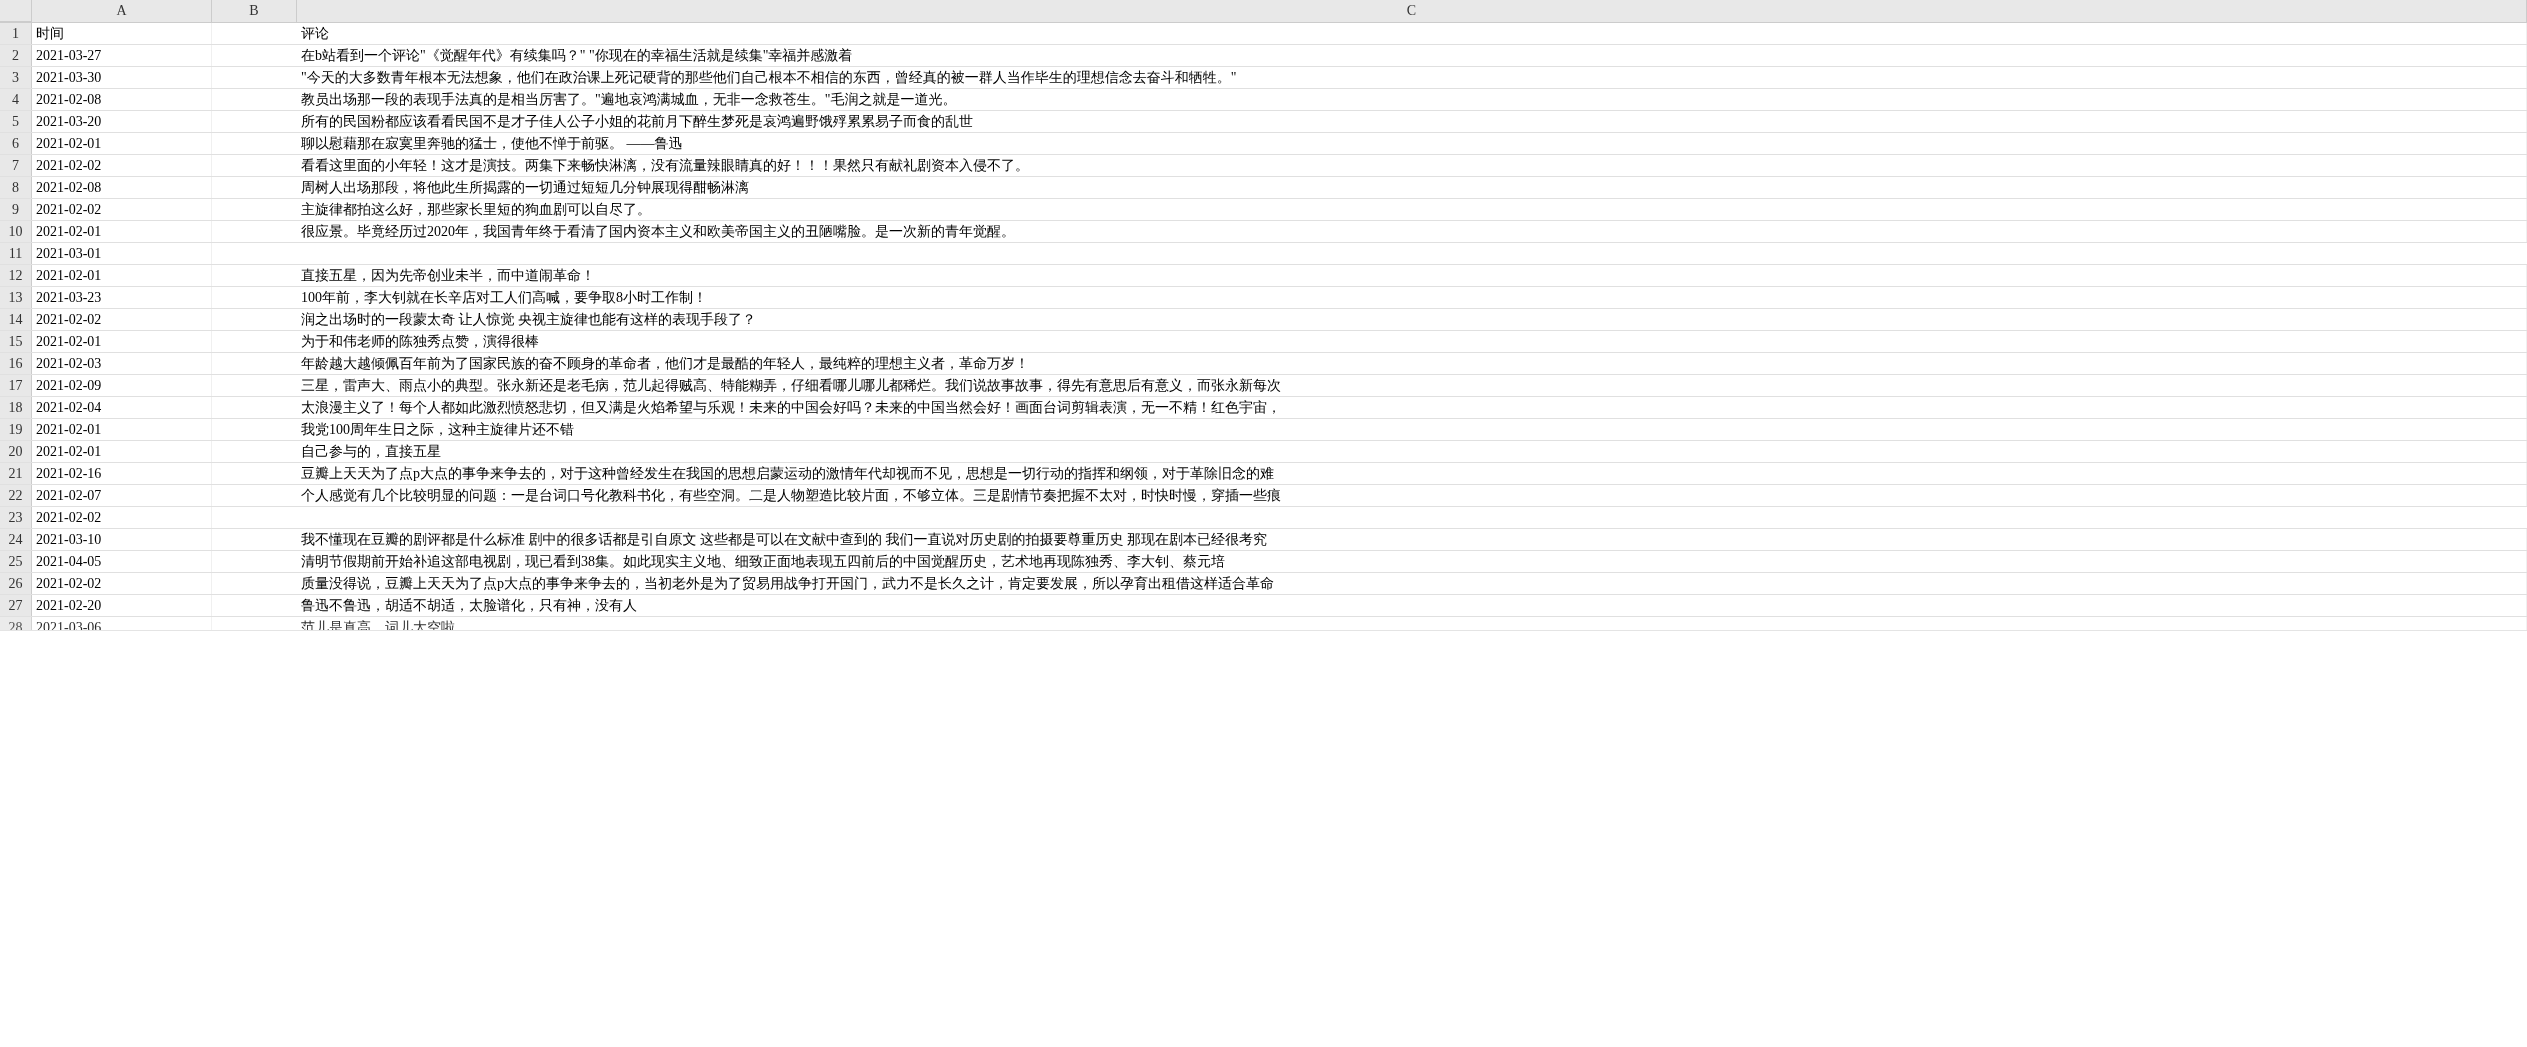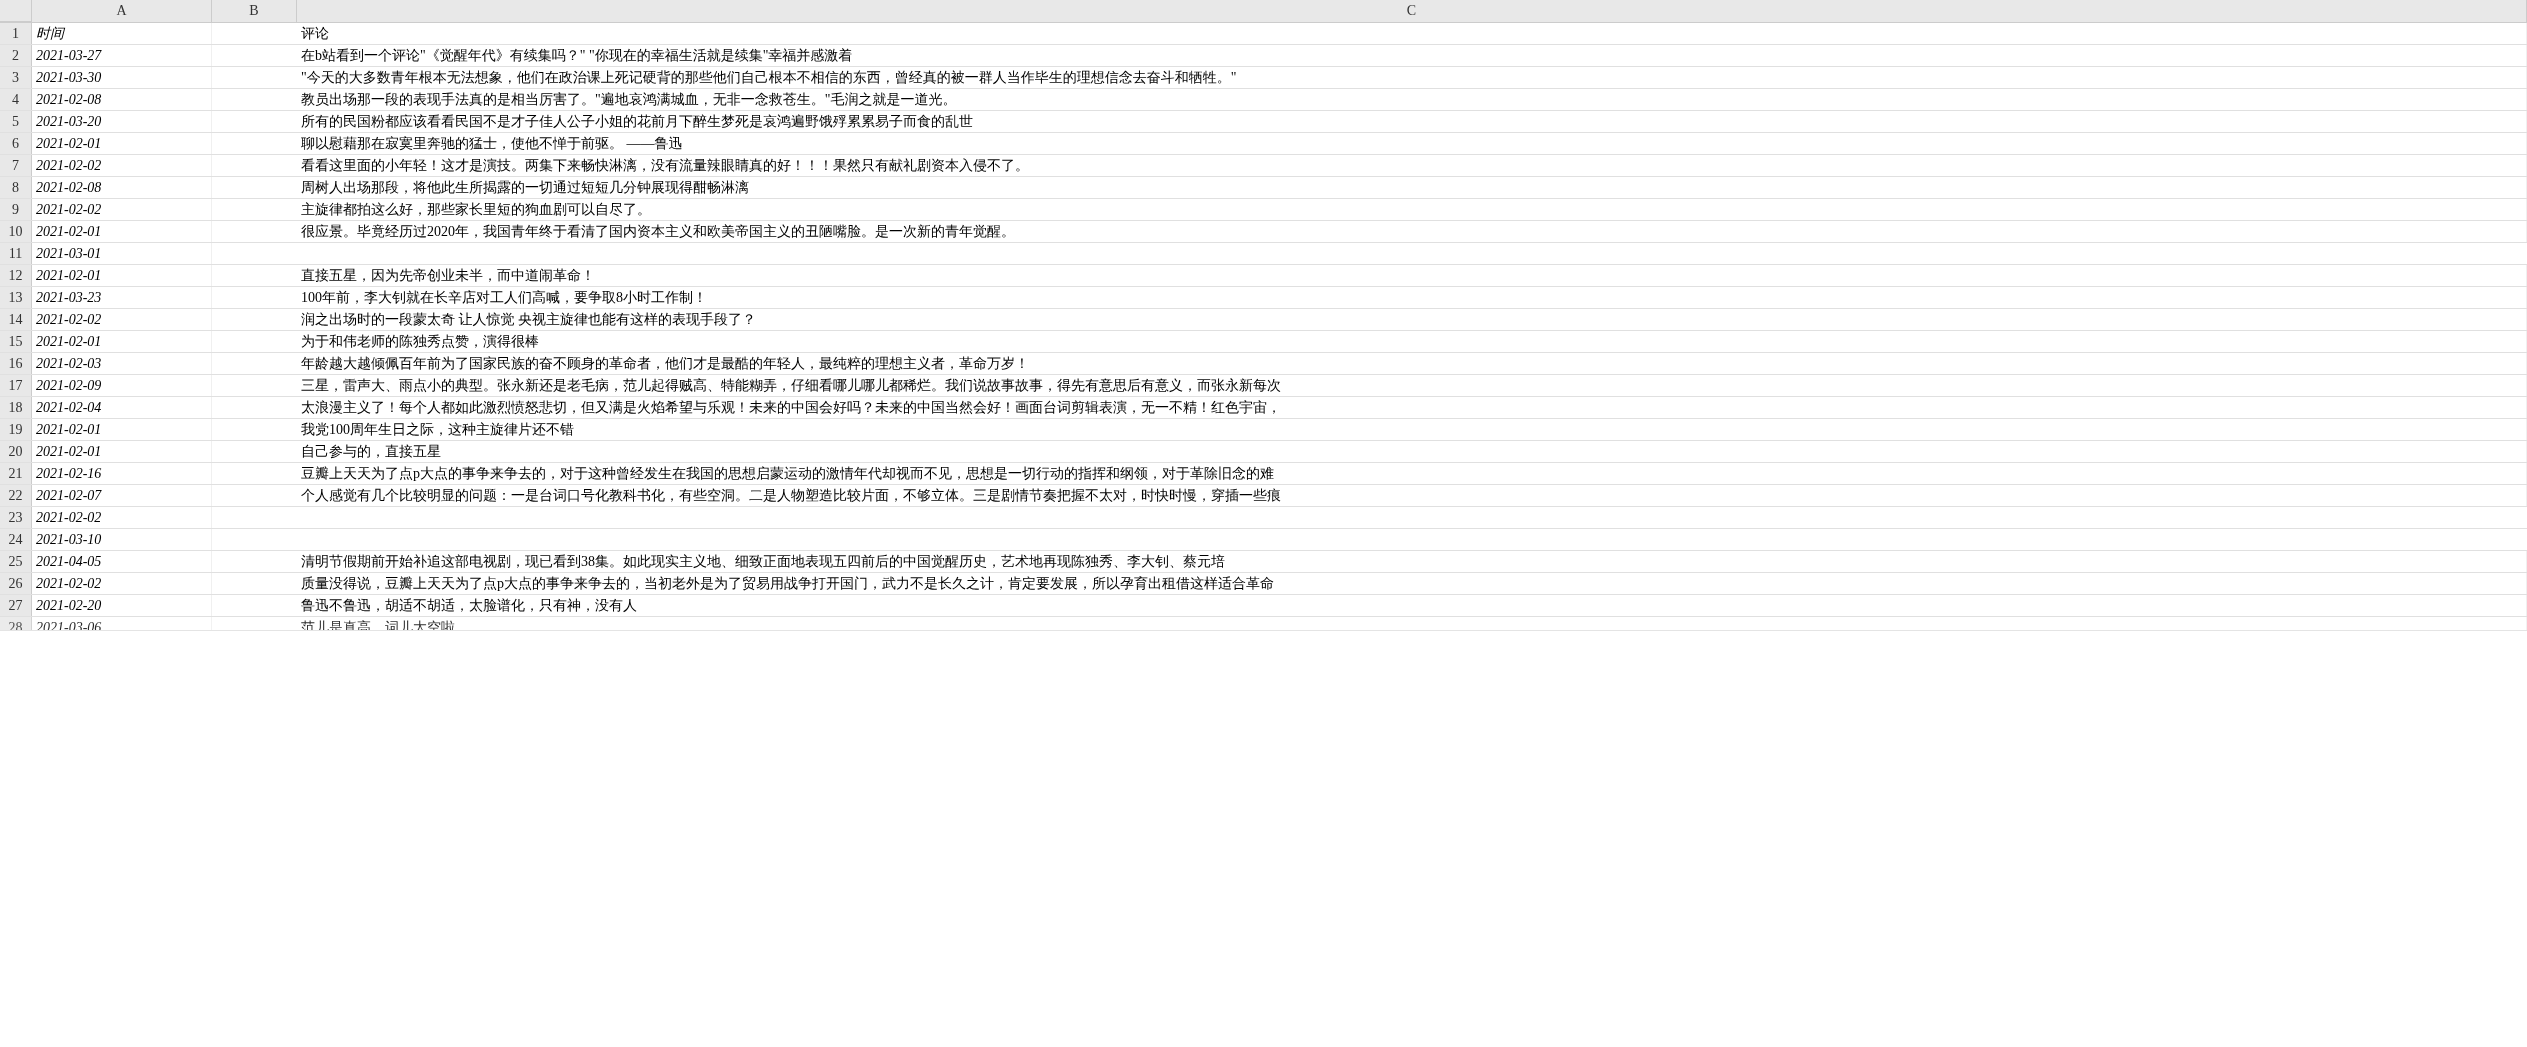--- a/index.html
+++ b/index.html
@@ -54,21 +54,21 @@
       flex-shrink: 0;
     }
     .cell {
       border-right: 1px solid #f0f0f0;
       padding: 0 4px;
       white-space: nowrap;
       overflow: hidden;
       color: #000;
       flex-shrink: 0;
     }
-    .cell-a { width: 180px; font-style: italic; }
+    .cell-a { width: 180px; }
     .cell-b { width: 85px; margin-top: 28px; }
     .cell-c { flex: 1; min-width: 1200px; overflow: hidden; text-overflow: clip; }
     .last-row { opacity: 0.85; height: 14px; overflow: hidden; justify-content: space-between; }
   </style>
 </head>
 <body>
 
 <div class="spreadsheet">
   <div class="header-row">
     <div class="corner-cell"></div>
@@ -210,20 +210,21 @@
       </div>
       <div class="data-row">
         <div class="row-header">23</div>
         <div class="cell cell-a">2021-02-02</div>
         <div class="cell cell-b">较差</div>
       </div>
       <div class="data-row">
         <div class="row-header">24</div>
         <div class="cell cell-a">2021-03-10</div>
         <div class="cell cell-b">力荐</div>
+        <div class="cell cell-c">我不懂现在豆瓣的剧评都是什么标准 剧中的很多话都是引自原文 这些都是可以在文献中查到的 我们一直说对历史剧的拍摄要尊重历史 那现在剧本已经很考究</div>
       </div>
       <div class="data-row">
         <div class="row-header">25</div>
         <div class="cell cell-a">2021-04-05</div>
         <div class="cell cell-b">力荐</div>
         <div class="cell cell-c">                                清明节假期前开始补追这部电视剧，现已看到38集。如此现实主义地、细致正面地表现五四前后的中国觉醒历史，艺术地再现陈独秀、李大钊、蔡元培</div>
       </div>
       <div class="data-row">
         <div class="row-header">26</div>
         <div class="cell cell-a">2021-02-02</div>

